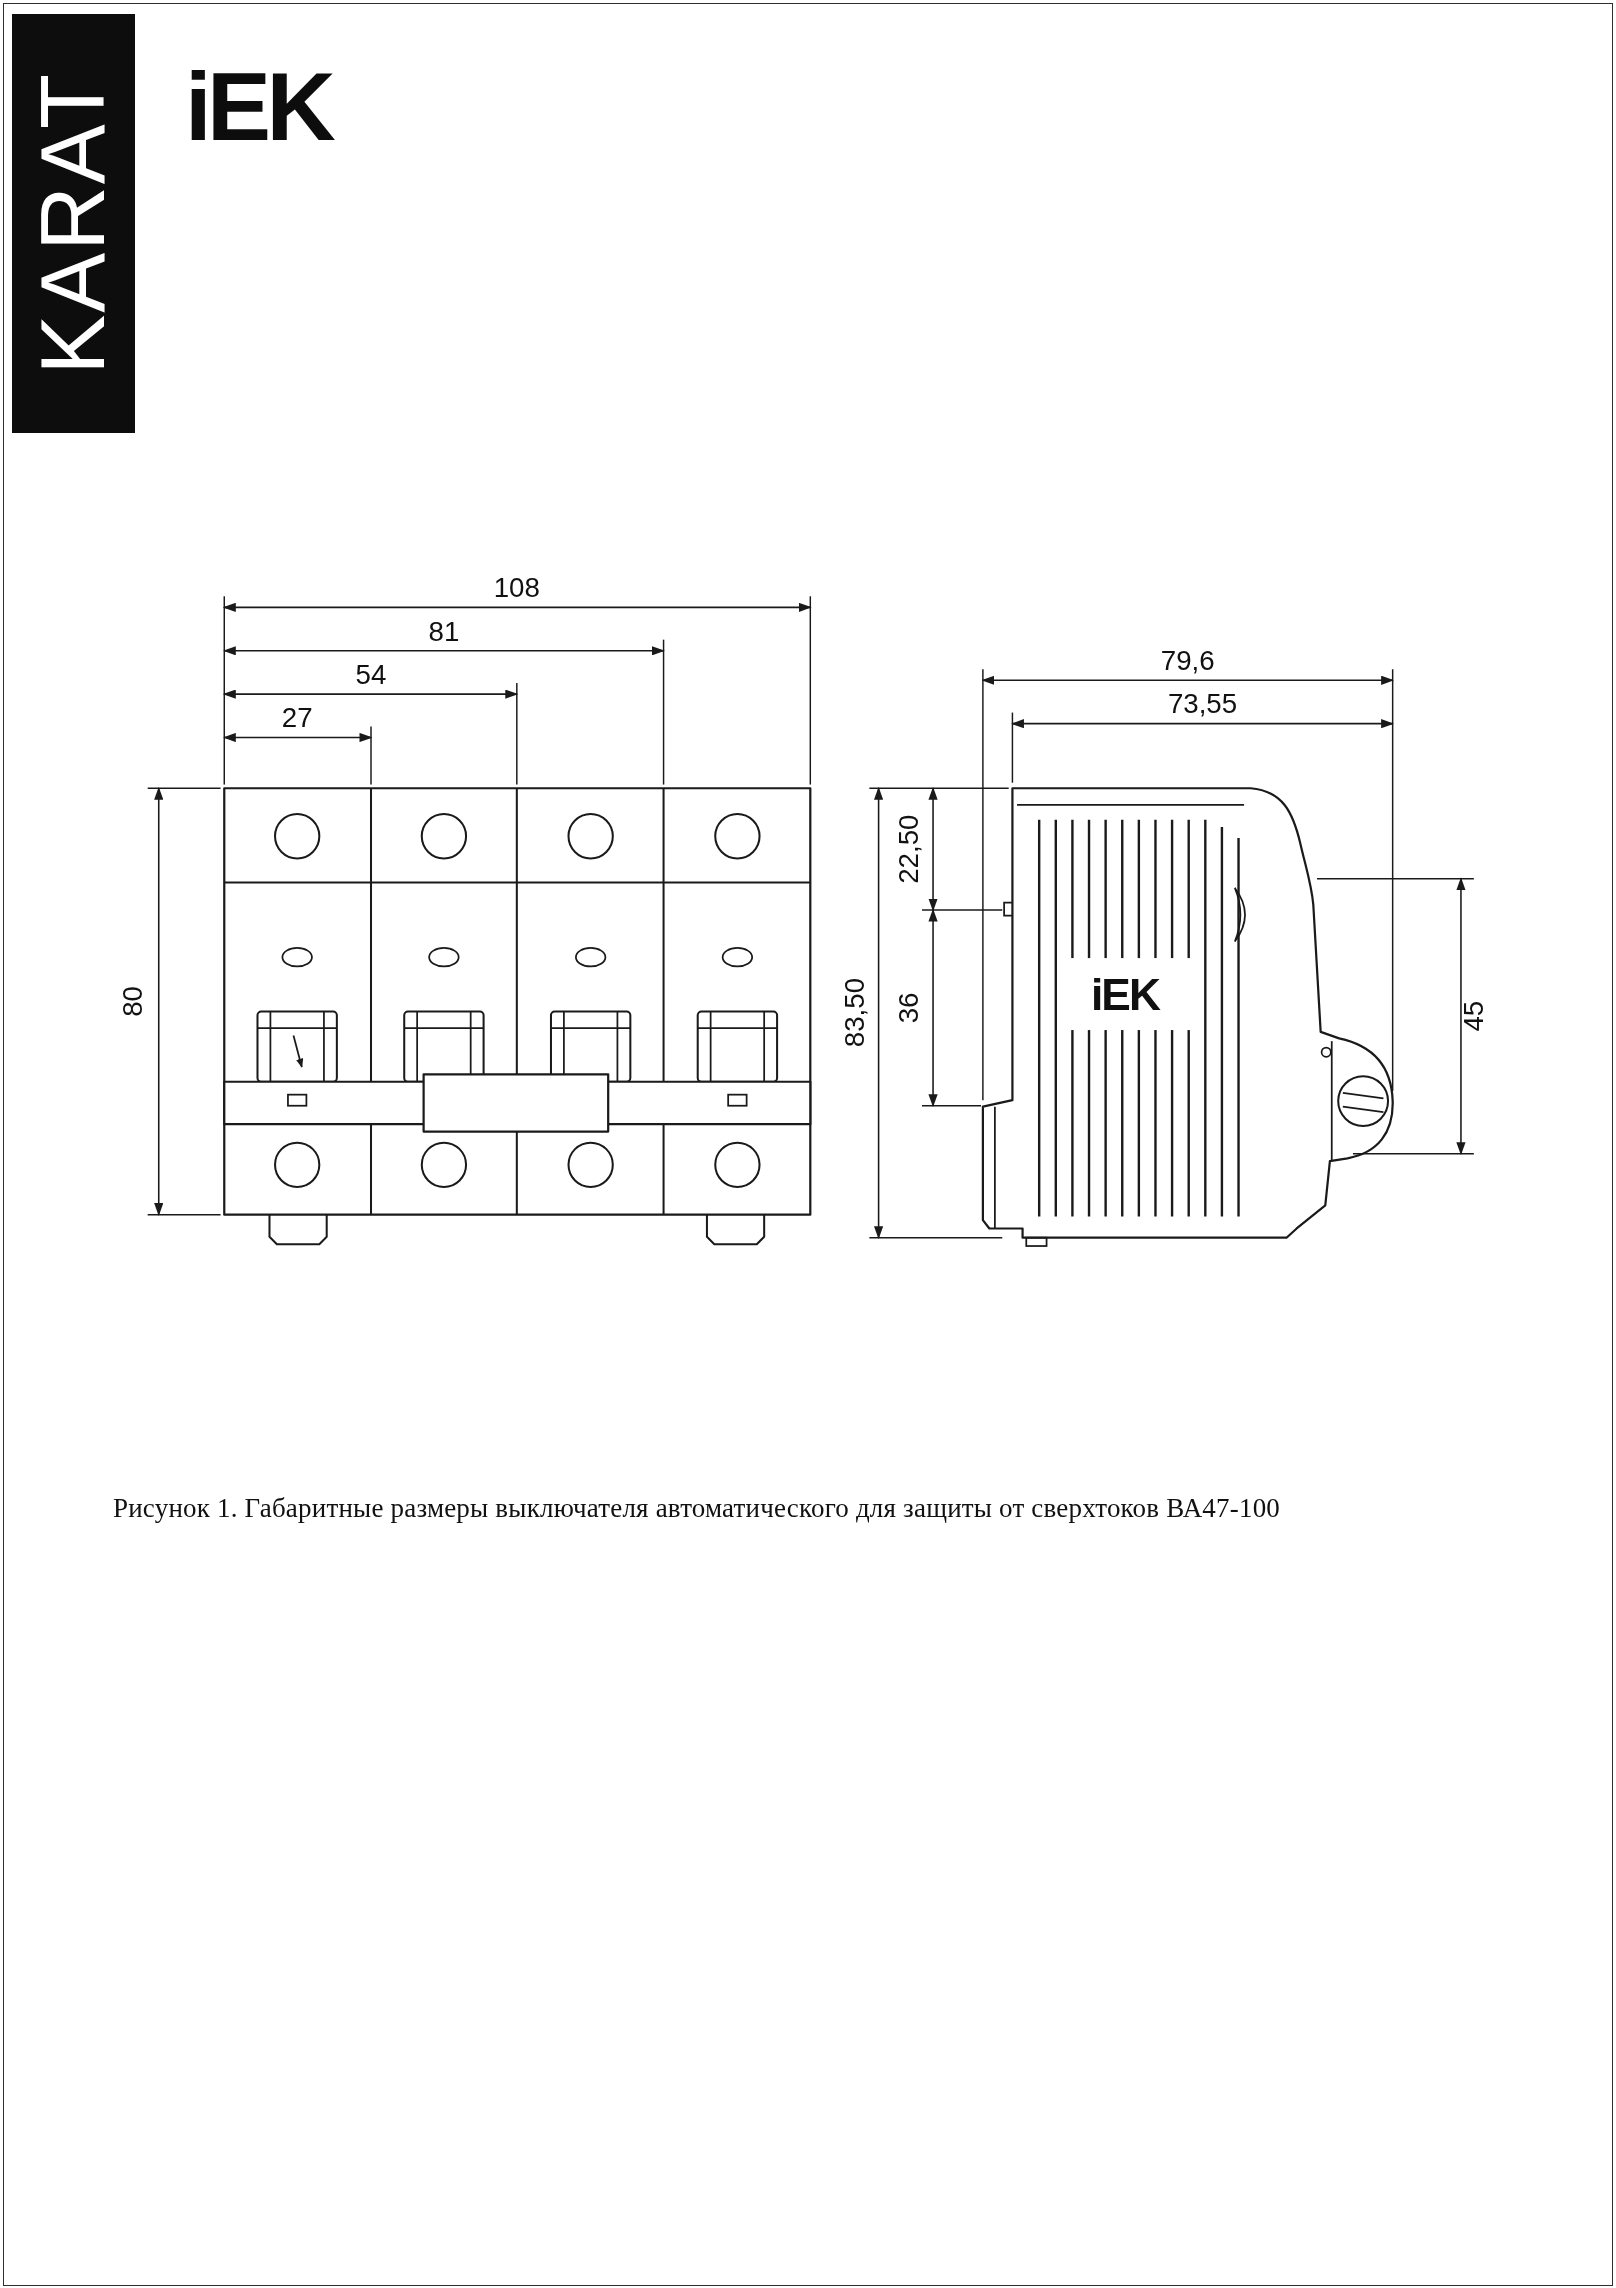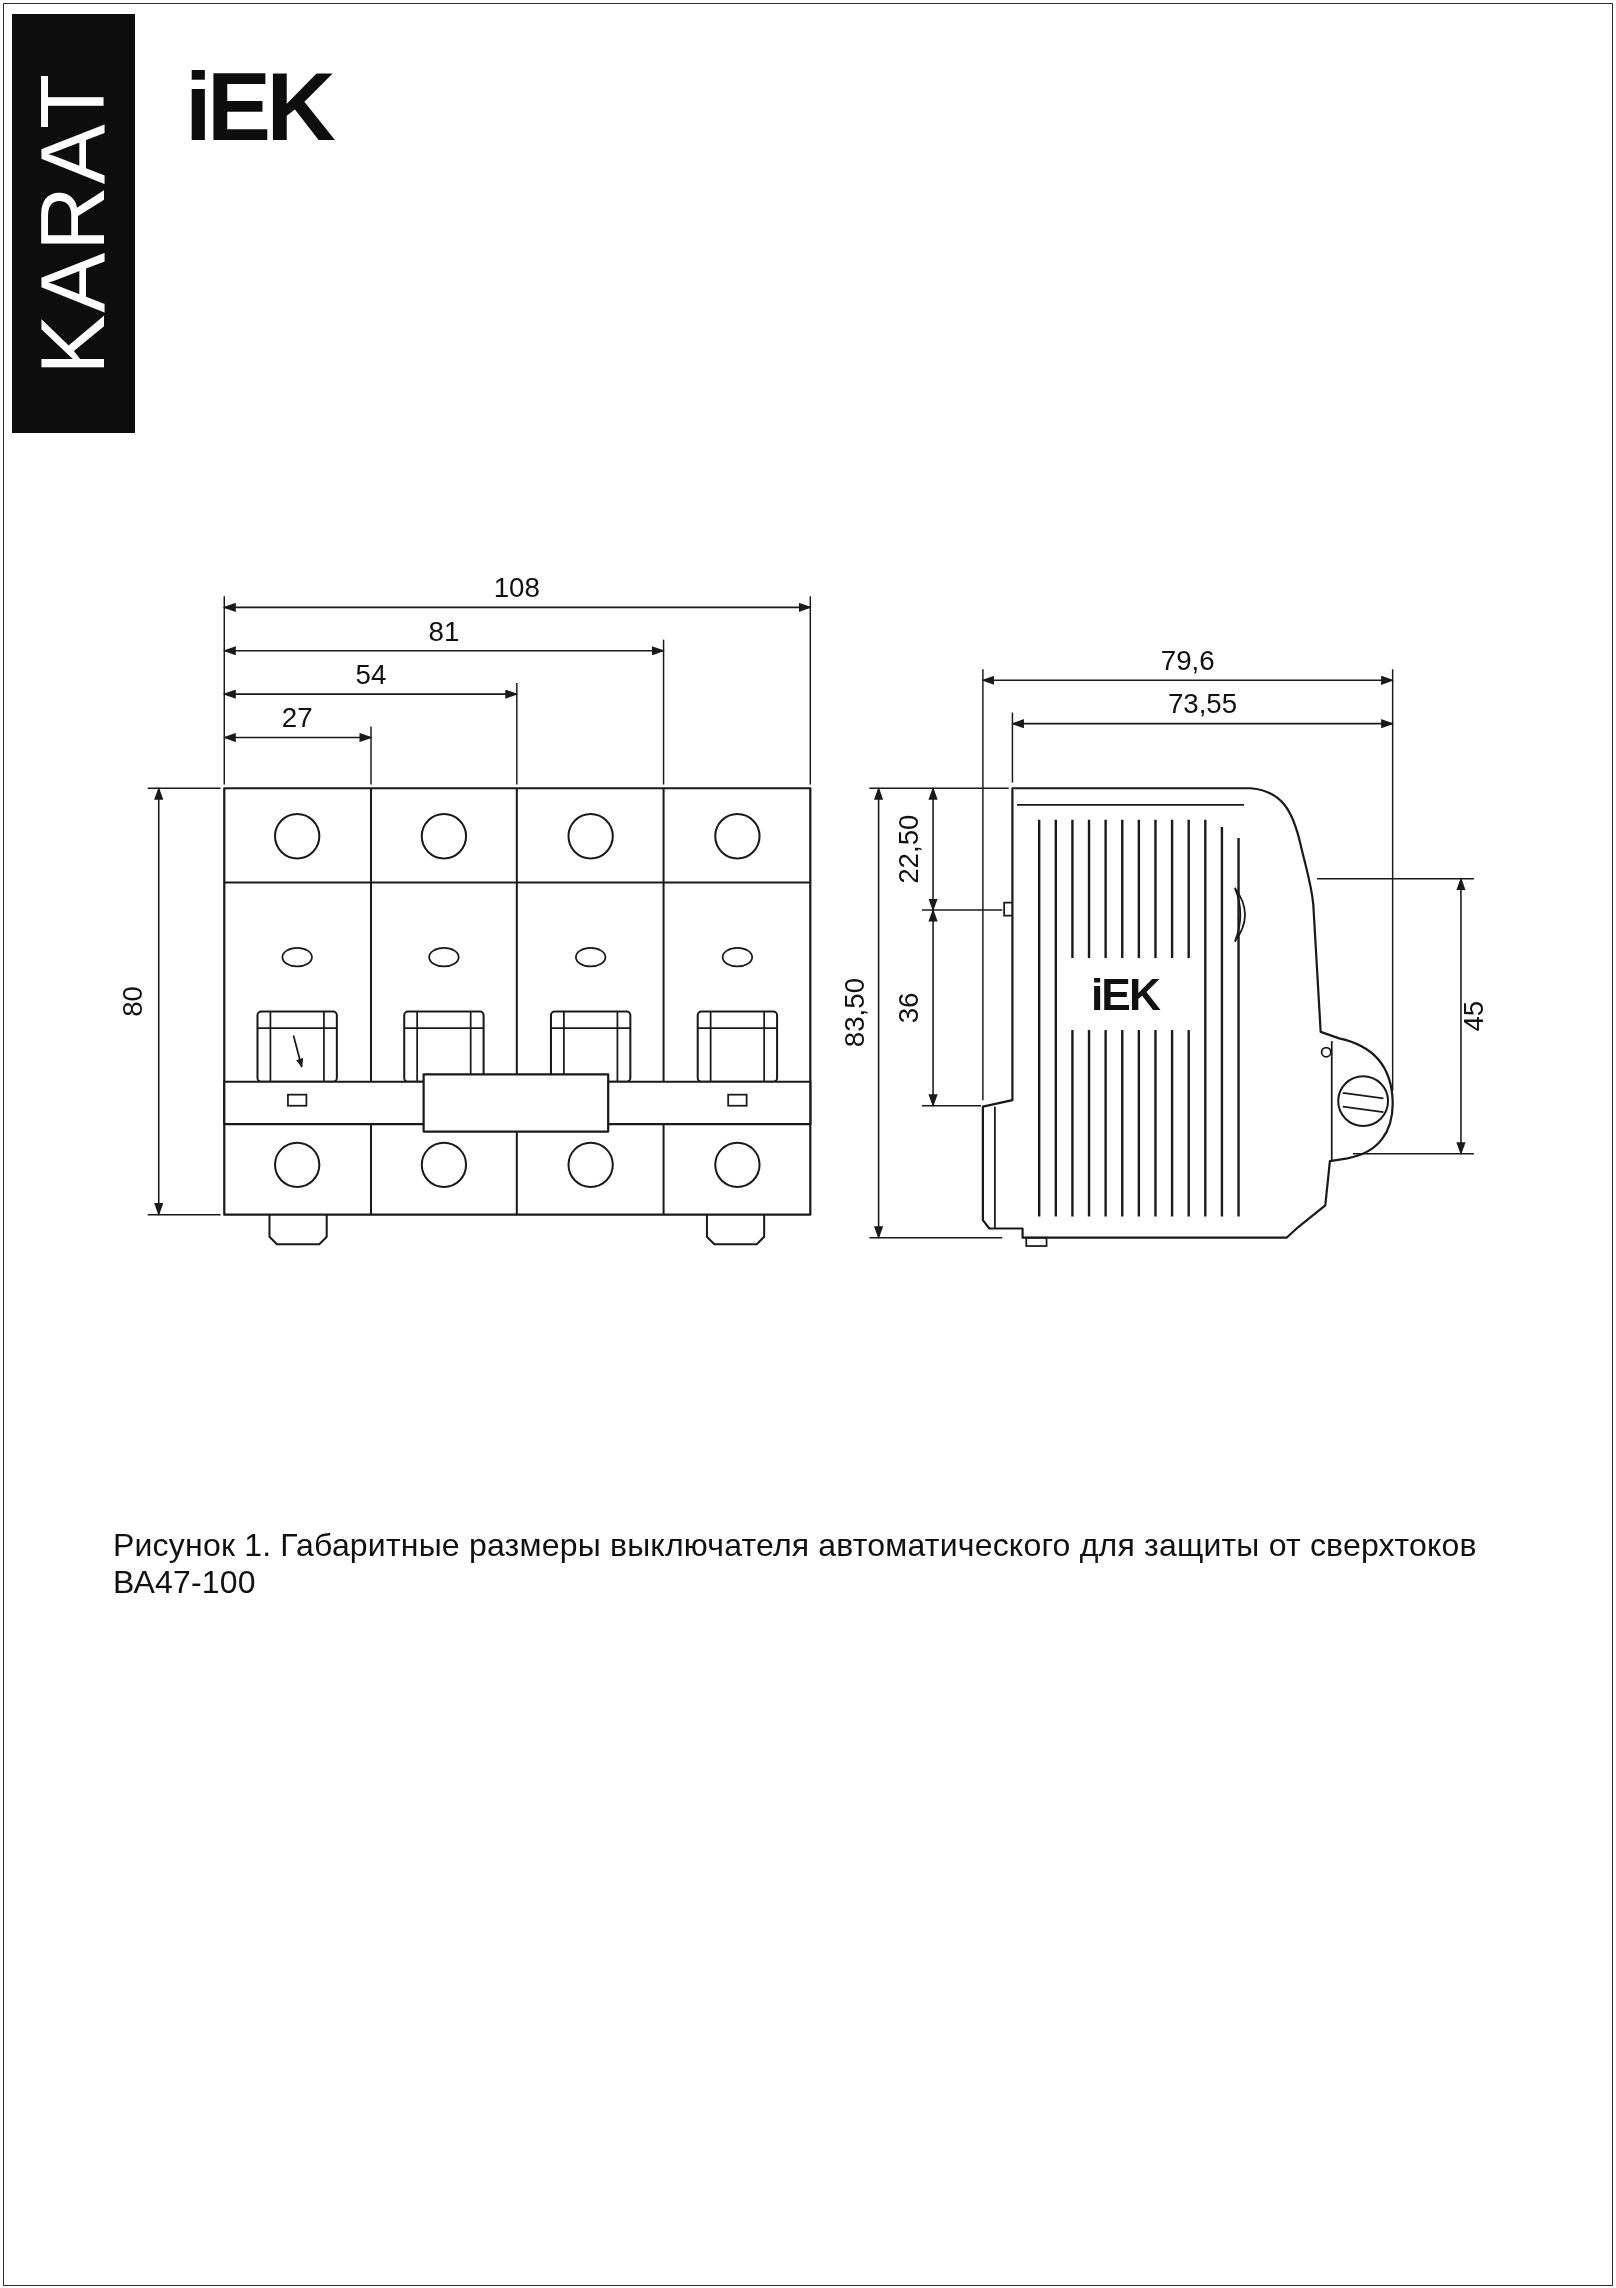--- a/index.html
+++ b/index.html
@@ -38,25 +38,26 @@
     letter-spacing:-4.6px;
     color:#0d0d0d;
     line-height:1;
   }
   .drawing {
     position:absolute; left:0; top:0;
     width:1616px; height:2289px;
   }
   .caption {
     position:absolute;
-    left:113px; top:1527px;
+    left:113px; top:1493px;
     width:1440px;
-    font-size:32px;
+    font-size:27px;
     color:#111111;
     letter-spacing:0.2px;
+    font-family:Liberation Serif, serif;
   }
   
   .obj  { fill:#ffffff; stroke:#1a1a1a; stroke-width:2.4; stroke-linejoin:round; }
   .ln   { stroke:#1a1a1a; stroke-width:2.2; fill:none; stroke-linejoin:round; }
   .thin { stroke:#1a1a1a; stroke-width:1.9; fill:none; }
   .slot { stroke:#1a1a1a; stroke-width:2.6; fill:none; }
   .dim  { stroke:#1a1a1a; stroke-width:1.7; fill:none; }
   .ext  { stroke:#1a1a1a; stroke-width:1.6; fill:none; }
   .dimtxt {
     font-family:"Liberation Sans", sans-serif;

